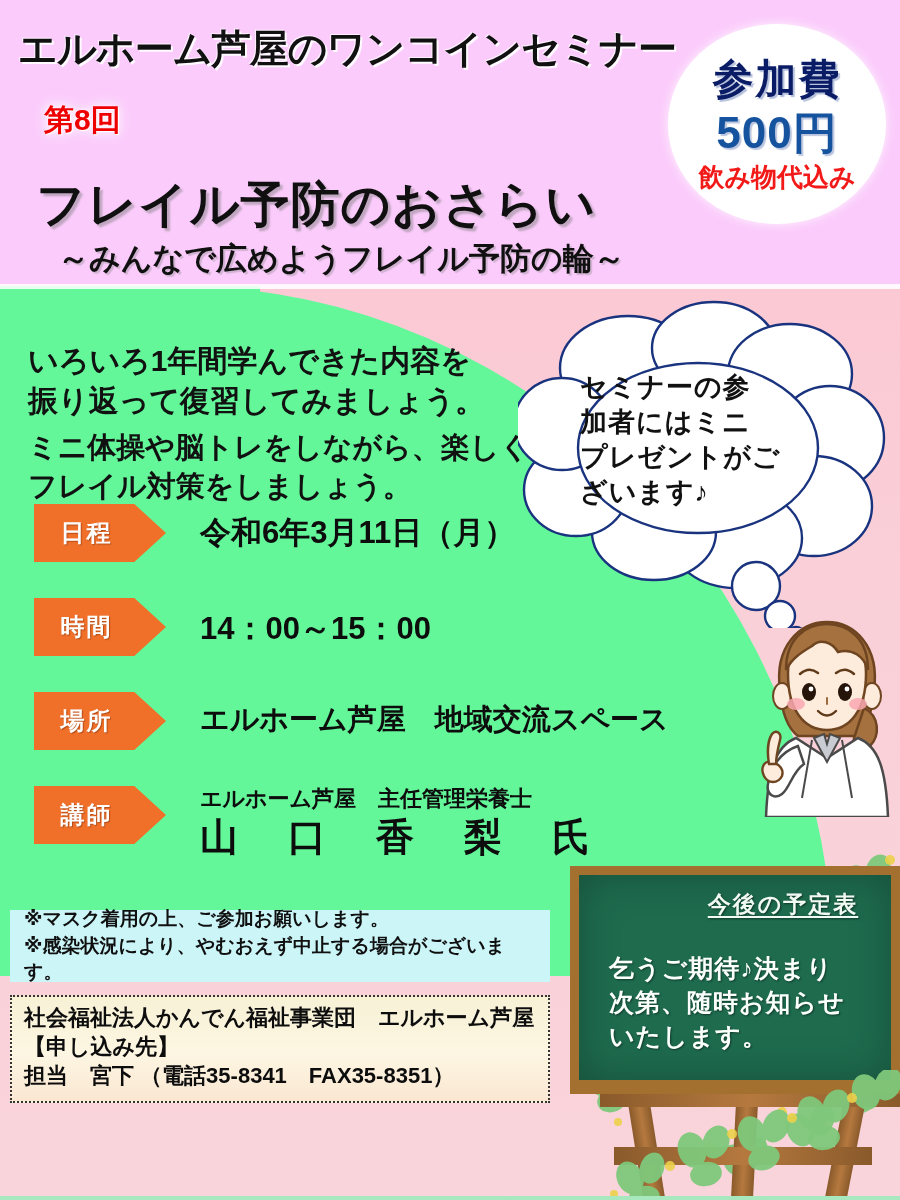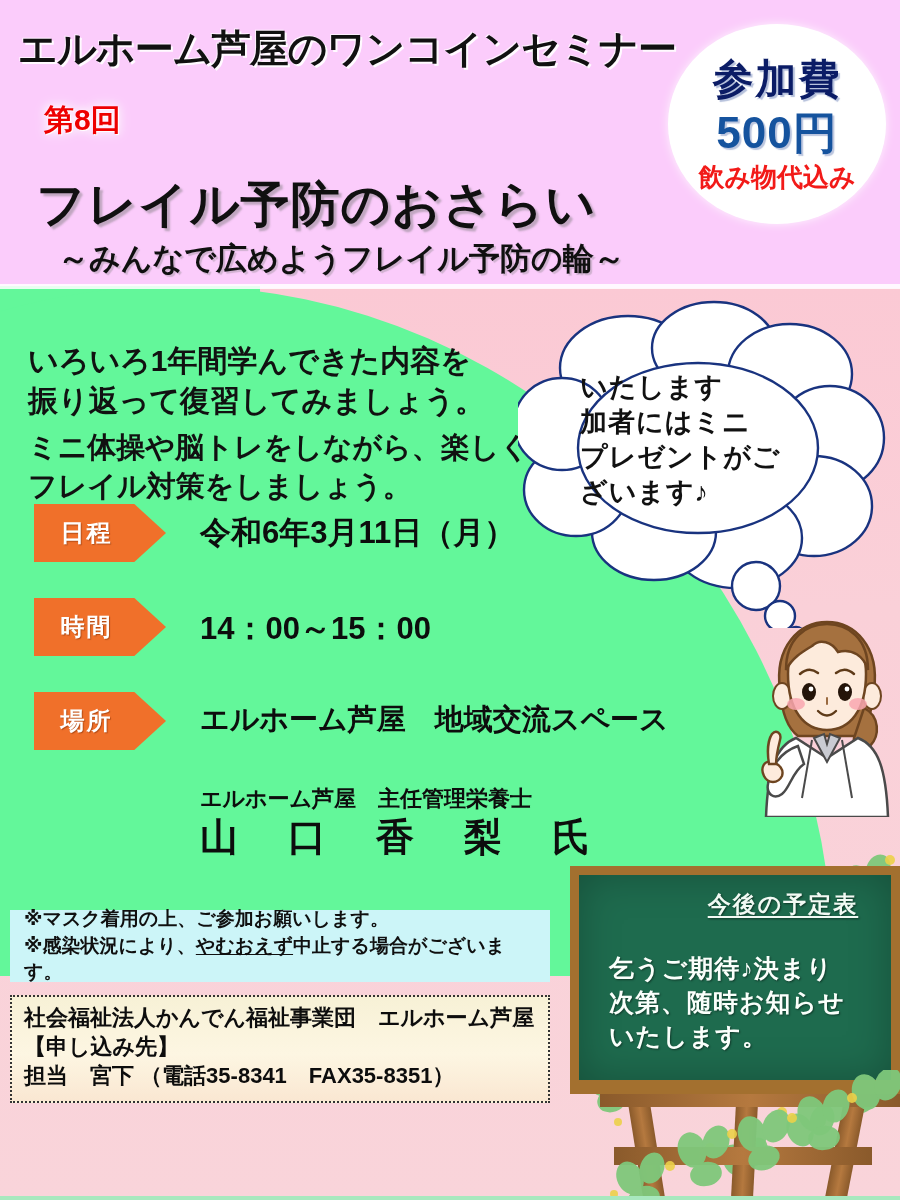--- a/index.html
+++ b/index.html
@@ -66,21 +66,21 @@
   .tag span{position:absolute;left:0;top:0;width:105px;height:58px;display:flex;
       align-items:center;justify-content:center;color:#FFF;font-size:24px;font-weight:bold;
       letter-spacing:2px;text-shadow:1px 1px 1px rgba(120,40,0,.5);}
   .val{position:absolute;font-weight:bold;color:#0D0D0D;white-space:nowrap;}
 
   
   .notice{position:absolute;left:10px;top:910px;width:540px;height:72px;
       background:#CCF5F8;display:flex;flex-direction:column;justify-content:center;padding:0 14px;
       box-sizing:border-box;}
   .notice div{font-size:19px;font-weight:bold;color:#101010;line-height:1.42;letter-spacing:0;}
-  .udl{text-decoration:underline;text-underline-offset:2px;text-align:right;}
+  .udl{text-underline-offset:2px;text-align:right;}
 
   
   .contact{position:absolute;left:10px;top:995px;width:540px;height:108px;
       background:linear-gradient(180deg,#F7F1D6 0%,#FDF6E2 55%,#FAE7D2 100%);
       border:2px dotted #333;box-sizing:border-box;padding:6px 12px;}
   .contact div{font-size:22px;font-weight:bold;color:#0D0D0D;line-height:1.32;letter-spacing:0;
       white-space:nowrap;}
 
   
   .bb-legs{position:absolute;left:600px;top:1085px;width:300px;height:115px;}
@@ -180,21 +180,21 @@
         <ellipse cx="218" cy="240" rx="66" ry="50"></ellipse>
         <ellipse cx="136" cy="234" rx="62" ry="48"></ellipse>
         <ellipse cx="58" cy="192" rx="52" ry="46"></ellipse>
         <ellipse cx="44" cy="126" rx="48" ry="46"></ellipse>
         <ellipse cx="180" cy="150" rx="120" ry="85"></ellipse>
         <circle cx="238" cy="288" r="24"></circle>
         <circle cx="262" cy="318" r="15"></circle>
         <circle cx="278" cy="338" r="9"></circle>
       </g>
     </svg>
-    <div class="bubble-text">いたします
+    <div class="bubble-text">セミナーの参
 加者にはミニ
 プレゼントがご
 ざいます♪</div>
   </div>
 
   <svg class="char" viewBox="0 0 150 205">
 
     <path d="M28 78 C22 34 48 10 75 10 C102 10 128 34 122 78 C120 104 112 118 104 124 L46 124 C38 118 30 104 28 78 Z" fill="#A5713F" stroke="#6E4520" stroke-width="2.5"></path>
 
     <path d="M112 96 C128 104 128 124 118 134 C110 142 100 136 102 126 Z" fill="#A5713F" stroke="#6E4520" stroke-width="2.5"></path>
@@ -247,20 +247,25 @@
   </div>
   <div class="val" style="left:200px;top:608px;font-size:31px;">14：00～15：00</div>
 
   <div class="row" style="top:692px;">
     <div class="tag">
       <span>場所</span>
     </div>
   </div>
   <div class="val" style="left:200px;top:700px;font-size:29px;">エルホーム芦屋　地域交流スペース</div>
 
+  <div class="row" style="top:786px;">
+    <div class="tag">
+      <span>講師</span>
+    </div>
+  </div>
   <div class="val" style="left:200px;top:784px;font-size:22px;">エルホーム芦屋　主任管理栄養士</div>
   <div class="val" style="left:200px;top:812px;font-size:38px;letter-spacing:6px;">山　口　香　梨　氏</div>
 
   <div class="notice">
     <div>※マスク着用の上、ご参加お願いします。</div>
     <div><span>※感染状況により、</span><span class="udl">やむおえず</span><span>中止する場合がございます。</span></div>
   </div>
 
   <div class="contact">
     <div>社会福祉法人かんでん福祉事業団　エルホーム芦屋</div>

